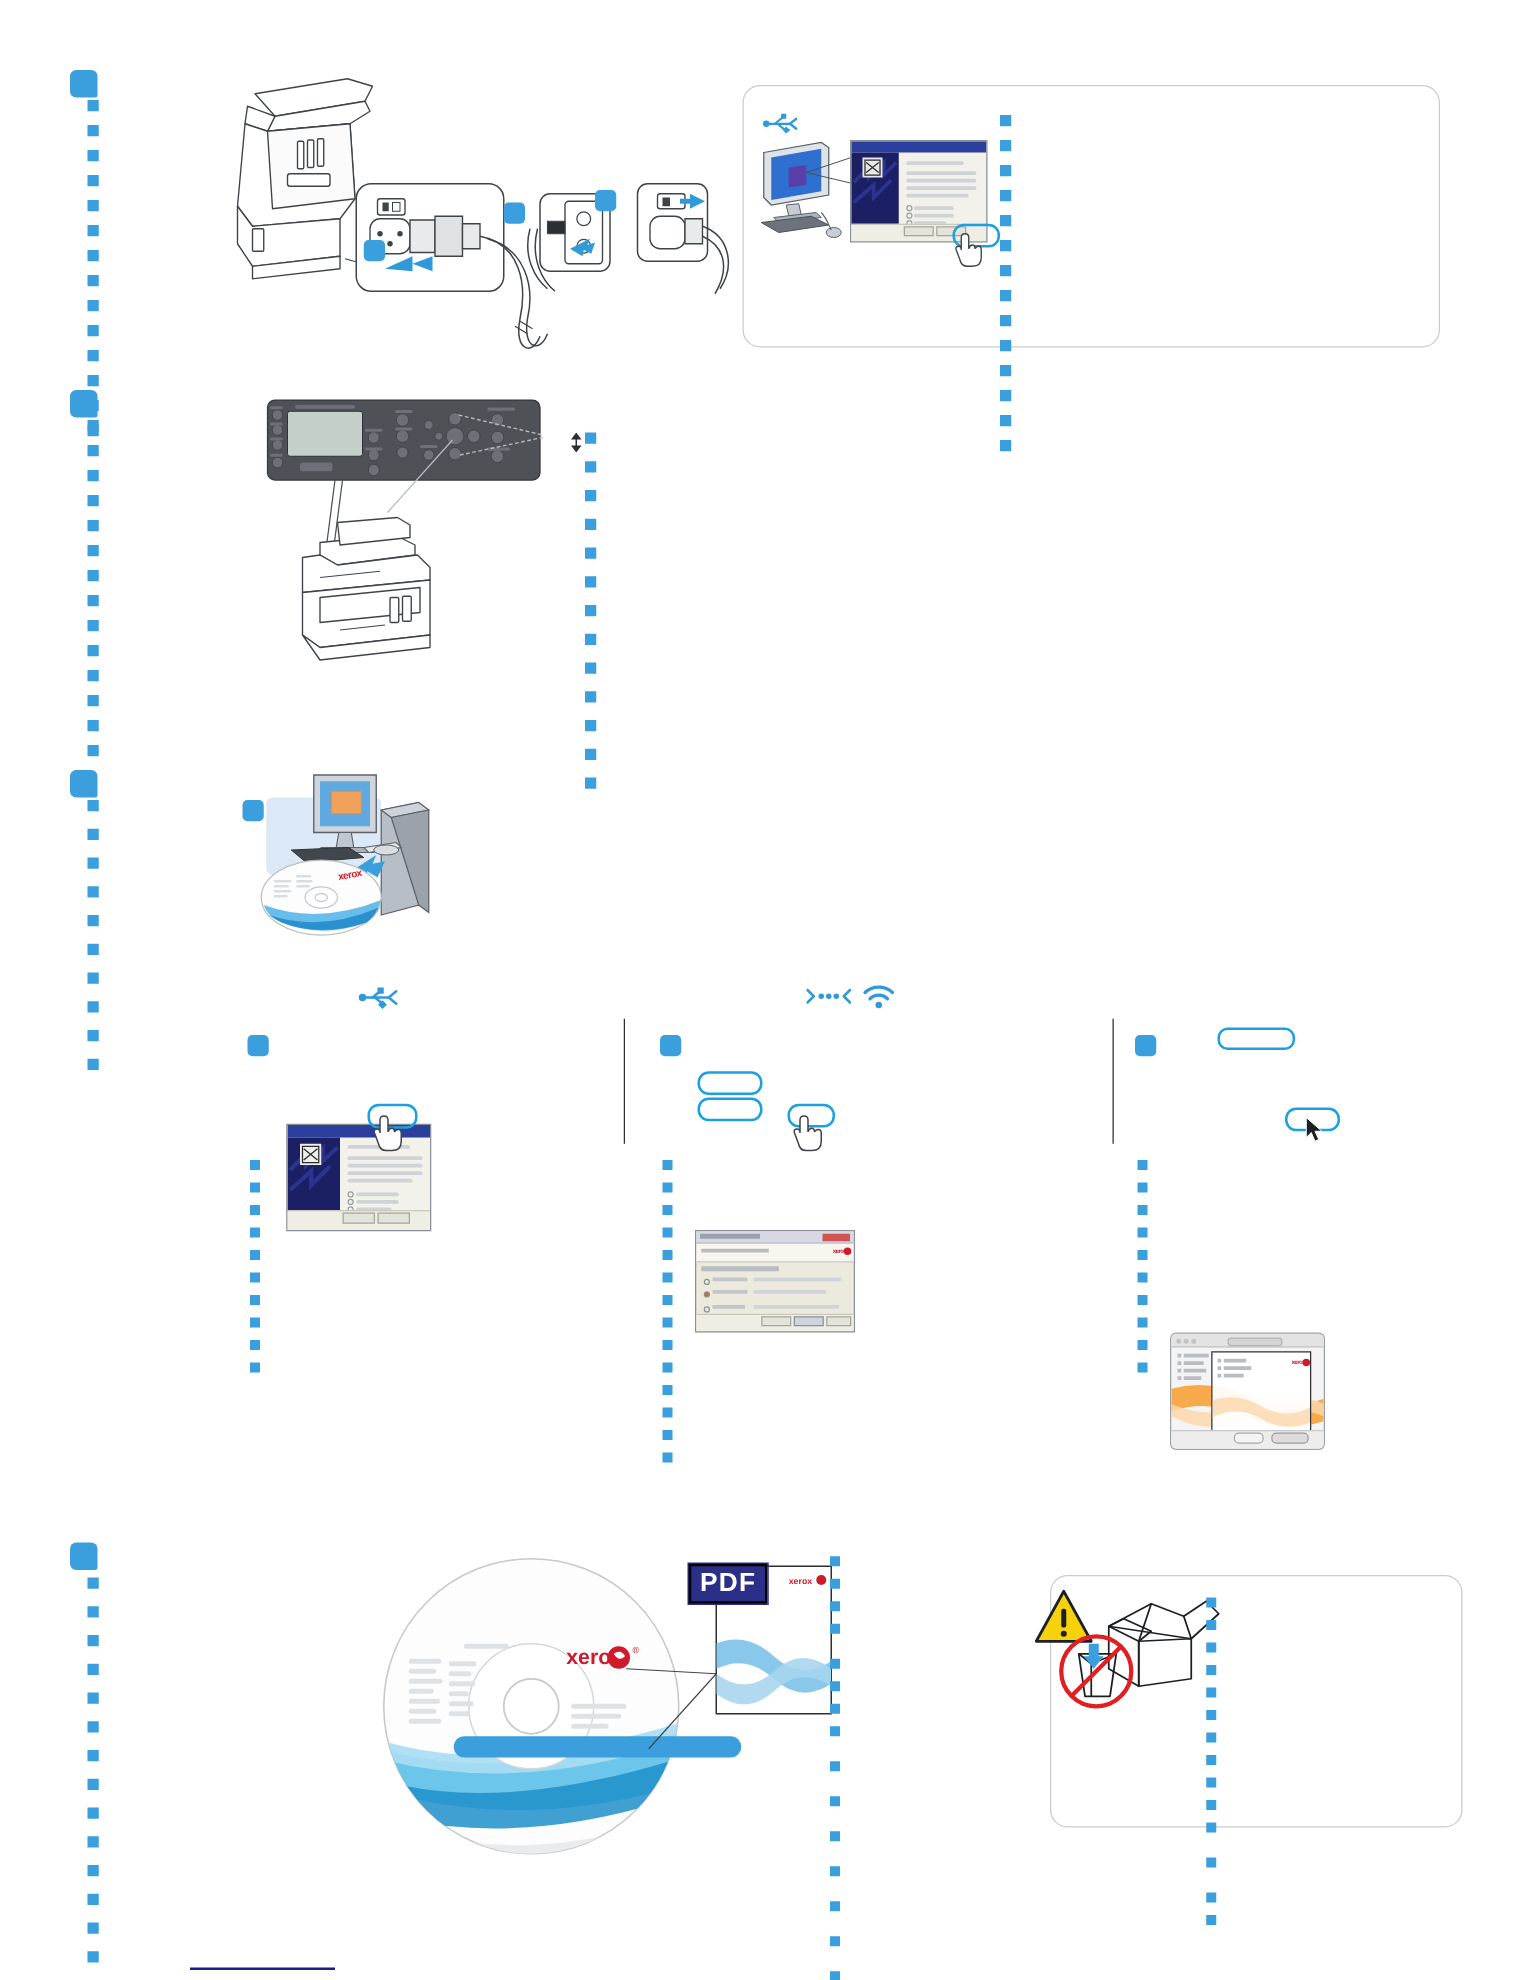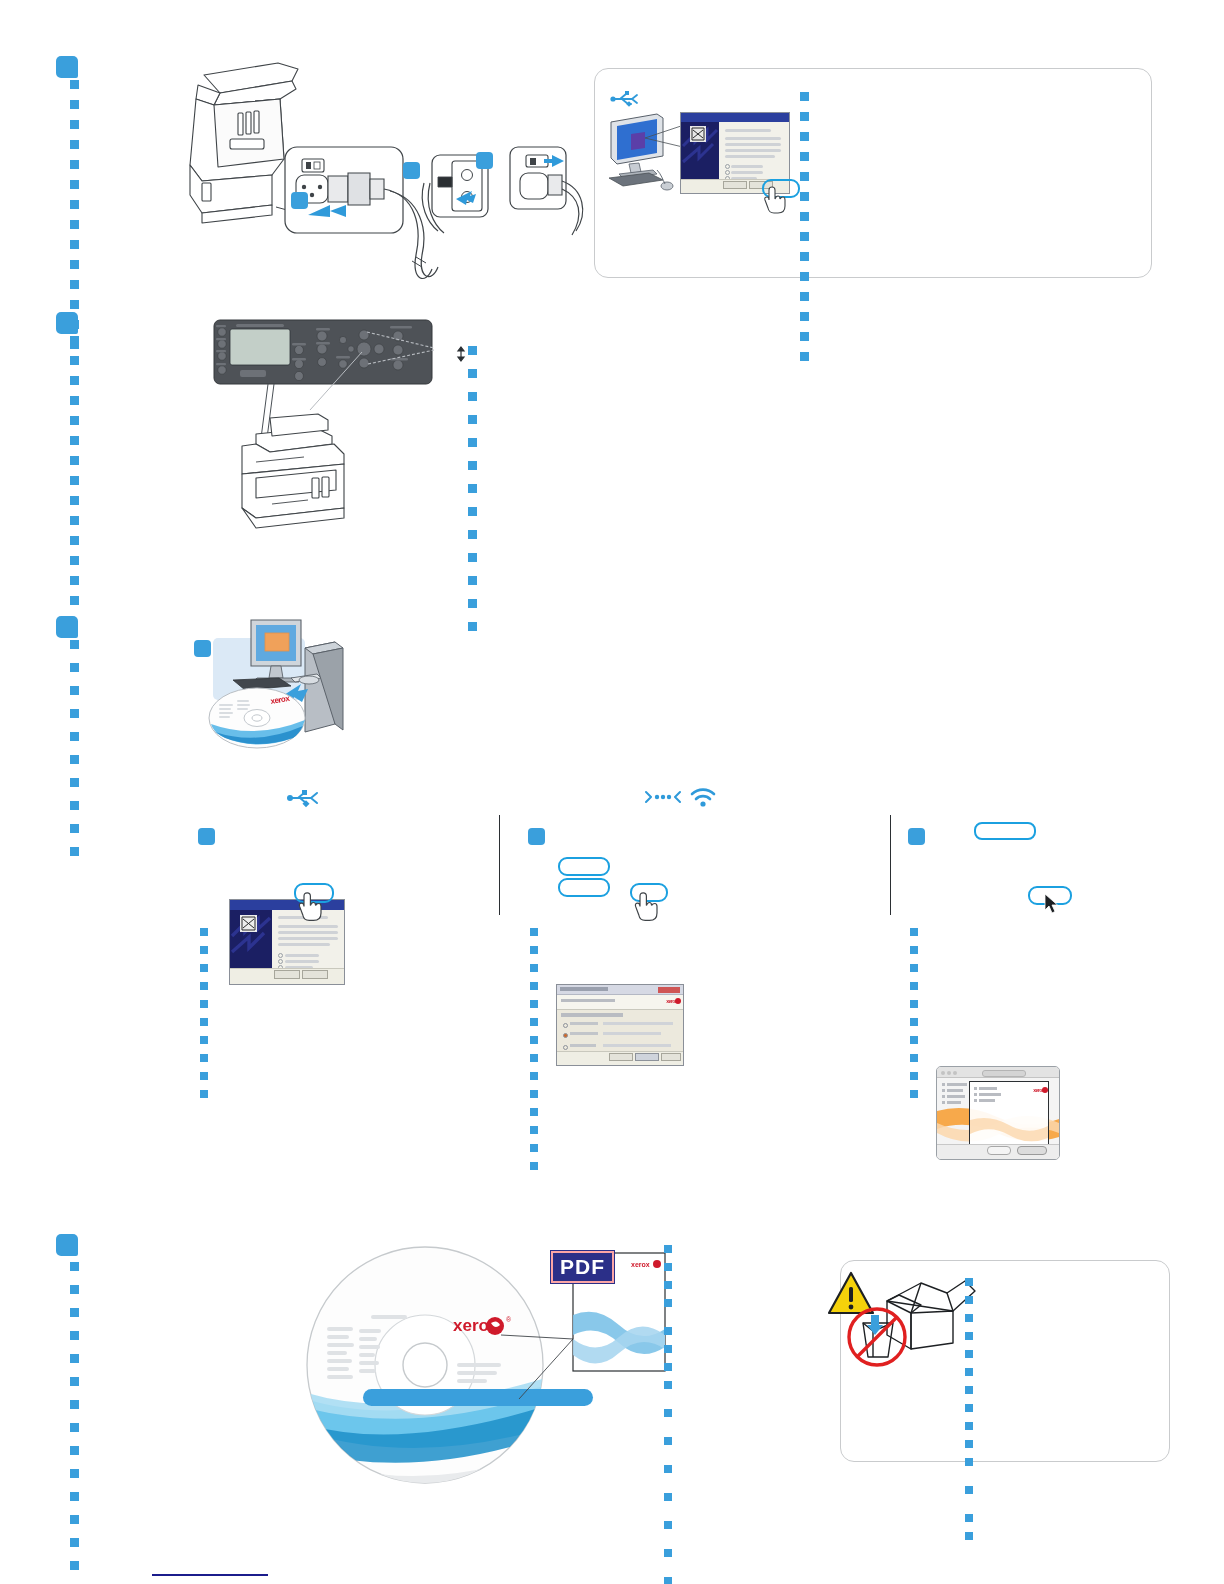--- a/index.html
+++ b/index.html
@@ -33,21 +33,21 @@
   .mac{background:#f4f4f4;border:1px solid #9aa0a6;border-radius:5px;position:relative;overflow:hidden;}
   .mac-bar{background:#e3e3e3;height:11%;border-bottom:1px solid #c4c4c4;}
 
   
   .hl{border:2.5px solid #1ba0e0;border-radius:50%/50%;position:absolute;}
 
   
   .hand{position:absolute;}
 
   .pdfbadge{background:#2b2f88;color:#fff;font-weight:bold;font-size:21px;
-            letter-spacing:1px;padding:2px 7px 3px;border:2px solid #fca5a5;
+            letter-spacing:1px;padding:2px 7px 3px;border:2px solid #000000;
             box-shadow:0 0 0 1px #2b2f88;font-family:"Liberation Sans",sans-serif;}
 
   .footrule{background:#1b1c8c;height:2px;}
   .sep{background:#111;width:1px;}
 
   
   .xerox{color:#cf1a2b;font-weight:bold;letter-spacing:-0.5px;font-family:"Liberation Sans",sans-serif;}
 </style>
 </head>
 <body>

